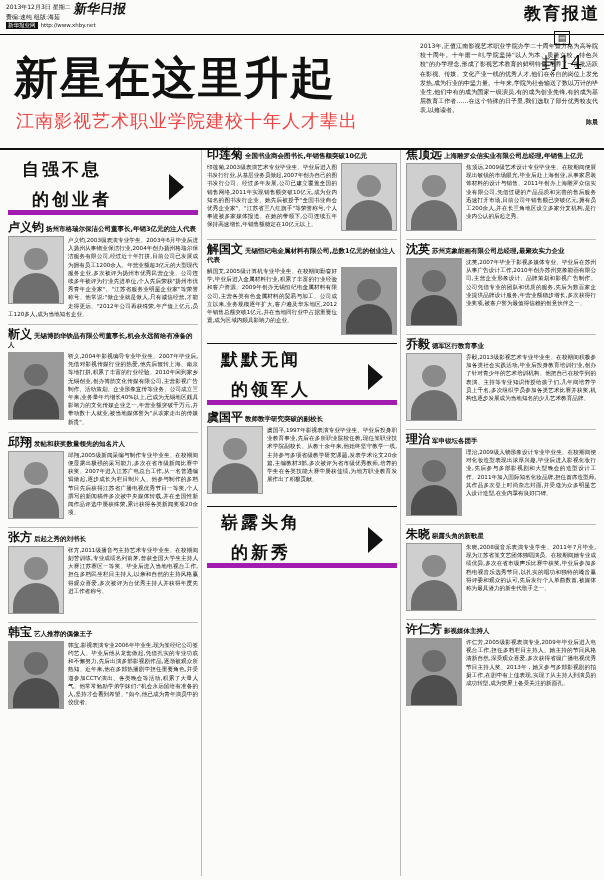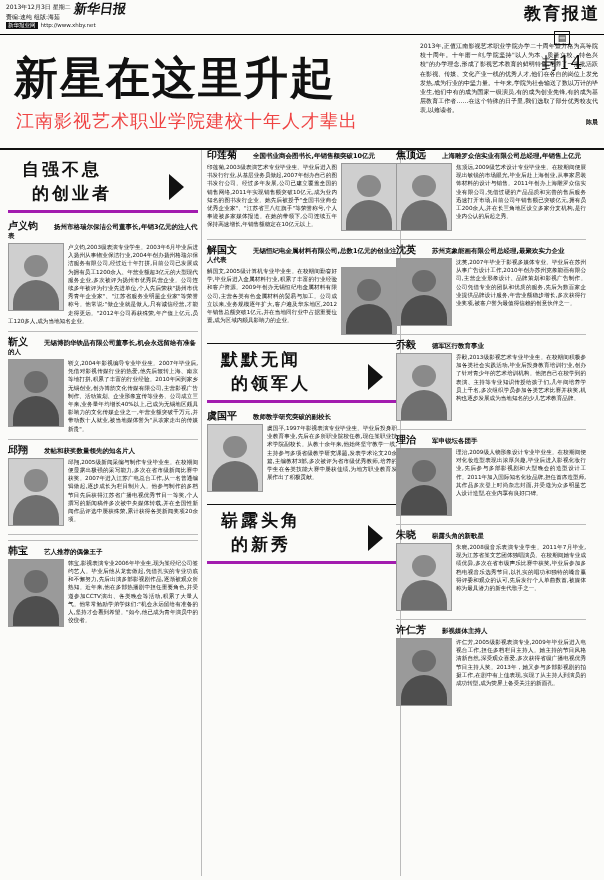--- a/index.html
+++ b/index.html
@@ -27,48 +27,48 @@
      font-family:"DejaVu Serif","Liberation Serif",serif;color:#ef4444;}
   .lead{position:absolute;right:6px;top:6px;width:178px;font-size:6px;line-height:9.2px;
      text-align:justify;color:#111;border-left:0;}
   .lead .sig{display:block;text-align:right;margin-top:2px;font-weight:bold;}
 
   
   .grid{position:relative;width:604px;}
   .col{position:absolute;top:0;width:190px;}
   .c1{left:8px;}
   .c2{left:207px;}
-  .c3{left:396px;}
+  .c3{left:406px;}
   .vrule{position:absolute;top:0;width:1px;background:#bbb;}
 
   .cell{position:relative;margin-bottom:6px;}
   .cap{font-size:6.5px;line-height:9px;font-weight:bold;color:#111;margin-bottom:2px;}
-  .cap .nm{font-size:10px;font-weight:bold;margin-right:16px;}
+  .cap .nm{font-size:12px;font-weight:bold;margin-right:2px;}
   .body{font-size:5.6px;line-height:8.2px;text-align:justify;color:#111;}
   .photo{float:left;width:54px;height:66px;margin:0 4px 2px 0;background:#cfcfcf;
      border:1px solid #999;position:relative;overflow:hidden;}
   .photo.r{float:right;margin:0 0 2px 4px;}
   .photo .head{position:absolute;left:50%;top:16%;width:44%;height:34%;margin-left:-22%;
      border-radius:50%;background:#8a8a8a;}
   .photo .torso{position:absolute;left:50%;bottom:0;width:84%;height:46%;margin-left:-42%;
      border-radius:26px 26px 0 0;background:#6f6f6f;}
   .photo.dark{background:#9a9a9a;}
   .photo.dark .head{background:#6d6d6d;}
   .photo.dark .torso{background:#4e4e4e;}
   .clear{clear:both;}
 
   
   .banner{position:relative;height:56px;margin:4px 0 8px 0;}
   .banner .t1,.banner .t2{font-family:"DejaVu Serif","Liberation Serif",serif;font-size:17px;font-weight:bold;letter-spacing:3px;}
   .banner .t1{position:absolute;left:14px;top:4px;}
-  .banner .t2{position:absolute;left:24px;top:28px;}
+  .banner .t2{position:absolute;left:24px;top:34px;}
   .banner .arrow{position:absolute;right:14px;top:20px;width:0;height:0;
      border-top:13px solid transparent;border-bottom:13px solid transparent;border-left:15px solid #111;}
   .banner.line-top{border-top:1px solid #111;}
-  .banner.line-bot{border-bottom:3px solid #a21caf;}
+  .banner.line-bot{border-bottom:5px solid #a21caf;}
 
   .hrule{height:1px;background:#111;margin:4px 0 5px 0;}
   .hrule.thin{background:#bbb;}
 </style>
 </head>
 <body>
 
 <div class="page">
 
   <div class="masthead">
@@ -142,20 +142,31 @@
         </div>
         <div class="photo">
             <div class="head"></div>
             <div class="torso"></div>
           </div>
         <div class="body">邱翔,2005级新闻采编与制作专业毕业生。在校期间便显露出极强的采写能力,多次在省市级新闻比赛中获奖。2007年进入江苏广电总台工作,从一名普通编辑做起,逐步成长为栏目制片人。他参与制作的多档节目先后获得江苏省广播电视优秀节目一等奖,个人撰写的新闻稿件多次被中央媒体转载,并在全国性新闻作品评选中屡获殊荣,累计获得各类新闻奖项20余项。</div>
         <div class="clear"></div>
       </div>
       <div class="hrule thin"></div>
 
+      <div class="cell">
+        <div class="cap">
+          <span class="nm">张方</span><span>后起之秀的刘书长</span>
+        </div>
+        <div class="photo">
+            <div class="head"></div>
+            <div class="torso"></div>
+          </div>
+        <div class="body">张方,2011级播音与主持艺术专业毕业生。在校期间刻苦训练,专业成绩名列前茅,曾获全国大学生主持人大赛江苏赛区一等奖。毕业后进入当地电视台工作,担任多档民生栏目主持人,以亲和自然的主持风格赢得观众喜爱,多次被评为台优秀主持人并获得年度先进工作者称号。</div>
+        <div class="clear"></div>
+      </div>
       <div class="hrule thin"></div>
 
       <div class="cell">
         <div class="cap">
           <span class="nm">韩宝</span><span>艺人推荐的偶像王子</span>
         </div>
         <div class="photo dark">
             <div class="head"></div>
             <div class="torso"></div>
           </div>

